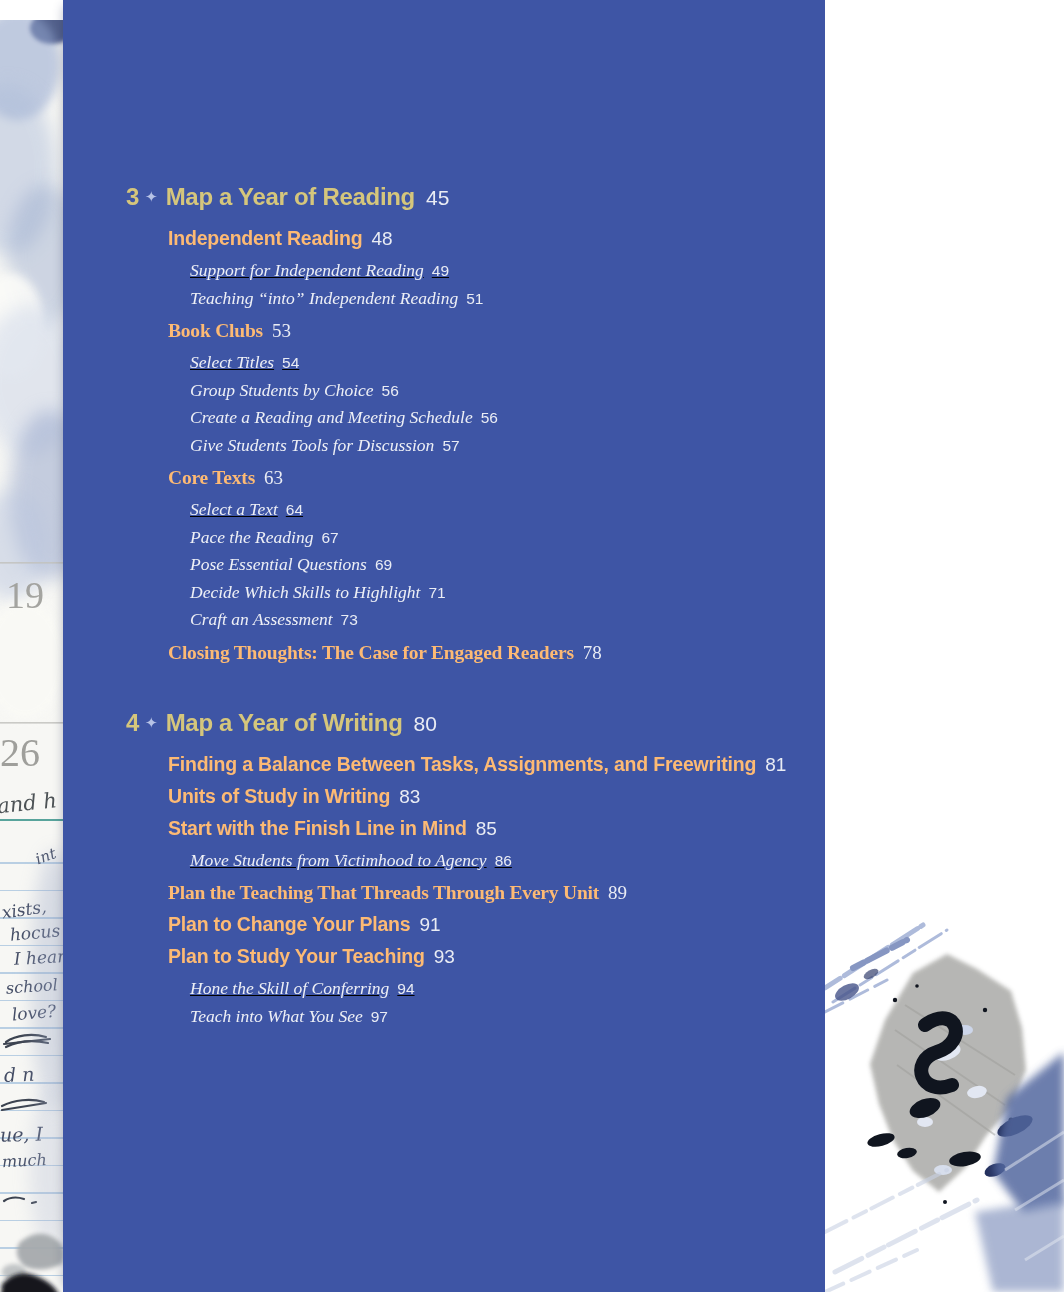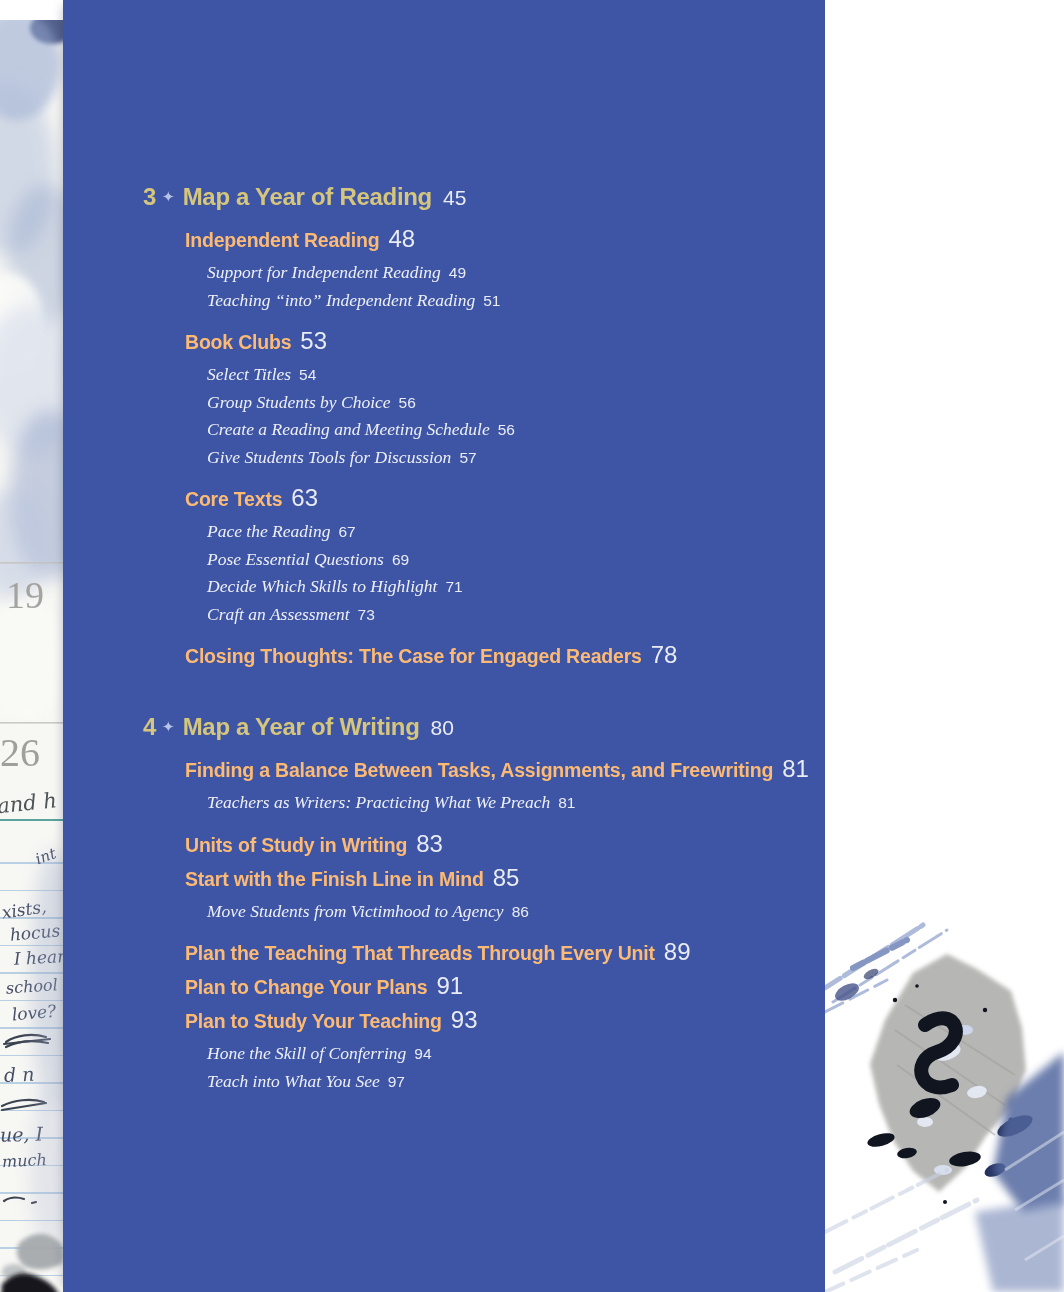--- a/index.html
+++ b/index.html
@@ -12,37 +12,37 @@
   .ruled-lines {
     position:absolute; left:0; top:816px; width:63px; height:476px;
     background:repeating-linear-gradient(to bottom, rgba(0,0,0,0) 0 26px, #b9cfe3 26px 27.5px);
   }
   .left-strip svg { position:absolute; left:0; top:0; }
   
   .panel {
     position:absolute; left:63px; top:0; width:762px; height:1292px;
     background:var(--blue,#3e55a5);
     box-shadow: 10px 0 16px -6px rgba(35,45,85,.35), -6px 0 10px -6px rgba(35,45,85,.30);
-    box-sizing:border-box; padding:182px 0 0 80px;
+    box-sizing:border-box; padding:182px 0 0 63px;
   }
   .ch-head { line-height:30px; margin:0 0 8px 0; white-space:nowrap; }
   .ch-num, .ch-title {
     color:var(--gold,#d5c67c); font-weight:700; font-size:24px; letter-spacing:-0.3px;
   }
   .ch-star { color:var(--star,#b7c3e6); font-size:15px; margin:0 8px 0 6px; position:relative; top:-3px; }
   .ch-page { color:#e9ecf4; font-size:21px; font-weight:400; margin-left:11px; }
   .entry { white-space:nowrap; }
   .e1 { line-height:31px; margin-left:42px; }
   .e1 .t { color:#fdba74; font-weight:700; font-size:19.5px; letter-spacing:-0.2px; }
-  .e1 .p { color:#e9ecf4; font-weight:400; font-size:24px; margin-left:9px; }
+  .e1 .p { color:#e9ecf4; font-weight:400; font-size:19px; margin-left:9px; }
   .e2 { line-height:27.5px; margin-left:64px; }
   .e2 .t { color:#eef0f6; font-family:"Liberation Serif", serif; font-style:italic; font-size:17.5px; }
   .e2 .p { color:#e9ecf4; font-weight:400; font-size:15.5px; margin-left:8px; }
-  .e1 + .e2 { margin-top:2px; }
-  .e2 + .e1 { margin-top:11px; }
+  .e1 + .e2 { margin-top:2px;text-decoration:underline; }
+  .e2 + .e1 { margin-top:3px;font-family:Liberation Serif, serif; }
   .chapter + .chapter { margin-top:39px; }
   
   .right-margin { position:absolute; left:825px; top:0; width:239px; height:1292px; background:#ffffff; }
   .corner-collage { position:absolute; left:825px; top:870px; width:239px; height:422px; }
 </style>
 </head>
 <body>
 
 <div class="page">
 
@@ -120,30 +120,30 @@
           <div class="ch-head"><span class="ch-num">3</span><span class="ch-star">✦</span><span class="ch-title">Map a Year of Reading</span><span class="ch-page">45</span></div>
           <div class="entry e1"><span class="t">Independent Reading</span><span class="p">48</span></div>
           <div class="entry e2"><span class="t">Support for Independent Reading</span><span class="p">49</span></div>
           <div class="entry e2"><span class="t">Teaching “into” Independent Reading</span><span class="p">51</span></div>
           <div class="entry e1"><span class="t">Book Clubs</span><span class="p">53</span></div>
           <div class="entry e2"><span class="t">Select Titles</span><span class="p">54</span></div>
           <div class="entry e2"><span class="t">Group Students by Choice</span><span class="p">56</span></div>
           <div class="entry e2"><span class="t">Create a Reading and Meeting Schedule</span><span class="p">56</span></div>
           <div class="entry e2"><span class="t">Give Students Tools for Discussion</span><span class="p">57</span></div>
           <div class="entry e1"><span class="t">Core Texts</span><span class="p">63</span></div>
+          <div class="entry e2"><span class="t">Select a Text</span><span class="p">64</span></div>
           <div class="entry e2"><span class="t">Pace the Reading</span><span class="p">67</span></div>
           <div class="entry e2"><span class="t">Pose Essential Questions</span><span class="p">69</span></div>
           <div class="entry e2"><span class="t">Decide Which Skills to Highlight</span><span class="p">71</span></div>
           <div class="entry e2"><span class="t">Craft an Assessment</span><span class="p">73</span></div>
           <div class="entry e1"><span class="t">Closing Thoughts: The Case for Engaged Readers</span><span class="p">78</span></div>
         </section>
         <section class="chapter">
           <div class="ch-head"><span class="ch-num">4</span><span class="ch-star">✦</span><span class="ch-title">Map a Year of Writing</span><span class="ch-page">80</span></div>
           <div class="entry e1"><span class="t">Finding a Balance Between Tasks, Assignments, and Freewriting</span><span class="p">81</span></div>
-          <div class="entry e2"><span class="t">Teachers as Writers: Practicing What We Preach</span><span class="p">81</span></div>
           <div class="entry e1"><span class="t">Units of Study in Writing</span><span class="p">83</span></div>
           <div class="entry e1"><span class="t">Start with the Finish Line in Mind</span><span class="p">85</span></div>
           <div class="entry e2"><span class="t">Move Students from Victimhood to Agency</span><span class="p">86</span></div>
           <div class="entry e1"><span class="t">Plan the Teaching That Threads Through Every Unit</span><span class="p">89</span></div>
           <div class="entry e1"><span class="t">Plan to Change Your Plans</span><span class="p">91</span></div>
           <div class="entry e1"><span class="t">Plan to Study Your Teaching</span><span class="p">93</span></div>
           <div class="entry e2"><span class="t">Hone the Skill of Conferring</span><span class="p">94</span></div>
           <div class="entry e2"><span class="t">Teach into What You See</span><span class="p">97</span></div>
         </section>
       </div>

